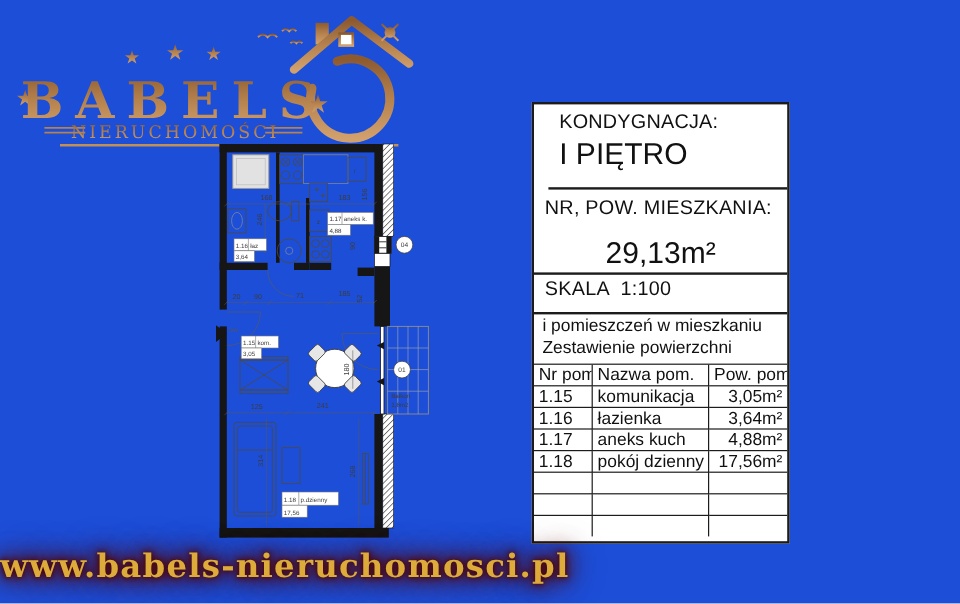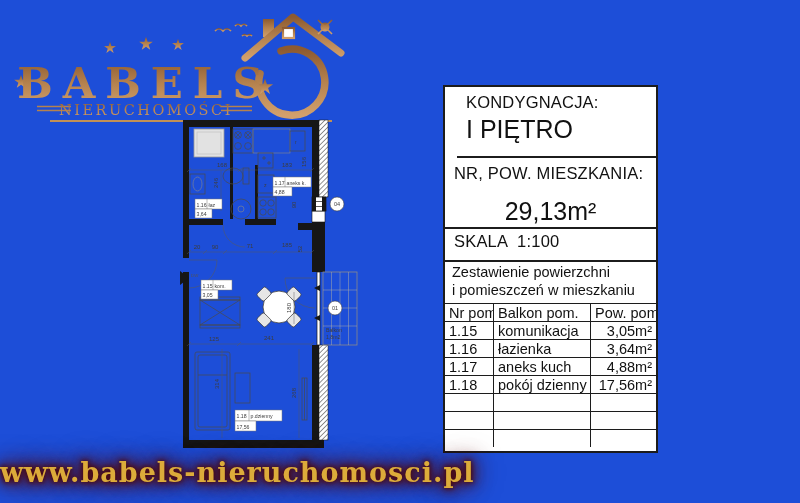--- a/index.html
+++ b/index.html
@@ -329,33 +329,33 @@
       <div class="sec-big">I PIĘTRO</div>
     </div>
     <div id="sec2" class="sec">
       <div class="sec-label">NR, POW. MIESZKANIA:</div>
       <div class="sec-big-center">29,13m²</div>
     </div>
     <div id="sec3" class="sec">
       <span class="sec-label">SKALA</span>&nbsp;&nbsp;<span class="sec-label">1:100</span>
     </div>
     <div id="sec4">
+      <div>i pomieszczeń w mieszkaniu</div>
       <div>Zestawienie powierzchni</div>
-      <div>i pomieszczeń w mieszkaniu</div>
     </div>
     <table id="area-table">
       <colgroup>
           <col style="width:23%">
           <col style="width:46%">
           <col style="width:31%">
         </colgroup>
       <tbody>
           <tr>
         <th>Nr pom.</th>
-        <th>Balkon pom.</th>
+        <th>Nazwa pom.</th>
         <th>Pow. pom.</th>
       </tr>
       <tr>
         <td>1.15</td>
         <td>komunikacja</td>
         <td class="num">3,05m²</td>
       </tr>
       <tr>
         <td>1.16</td>
         <td>łazienka</td>

